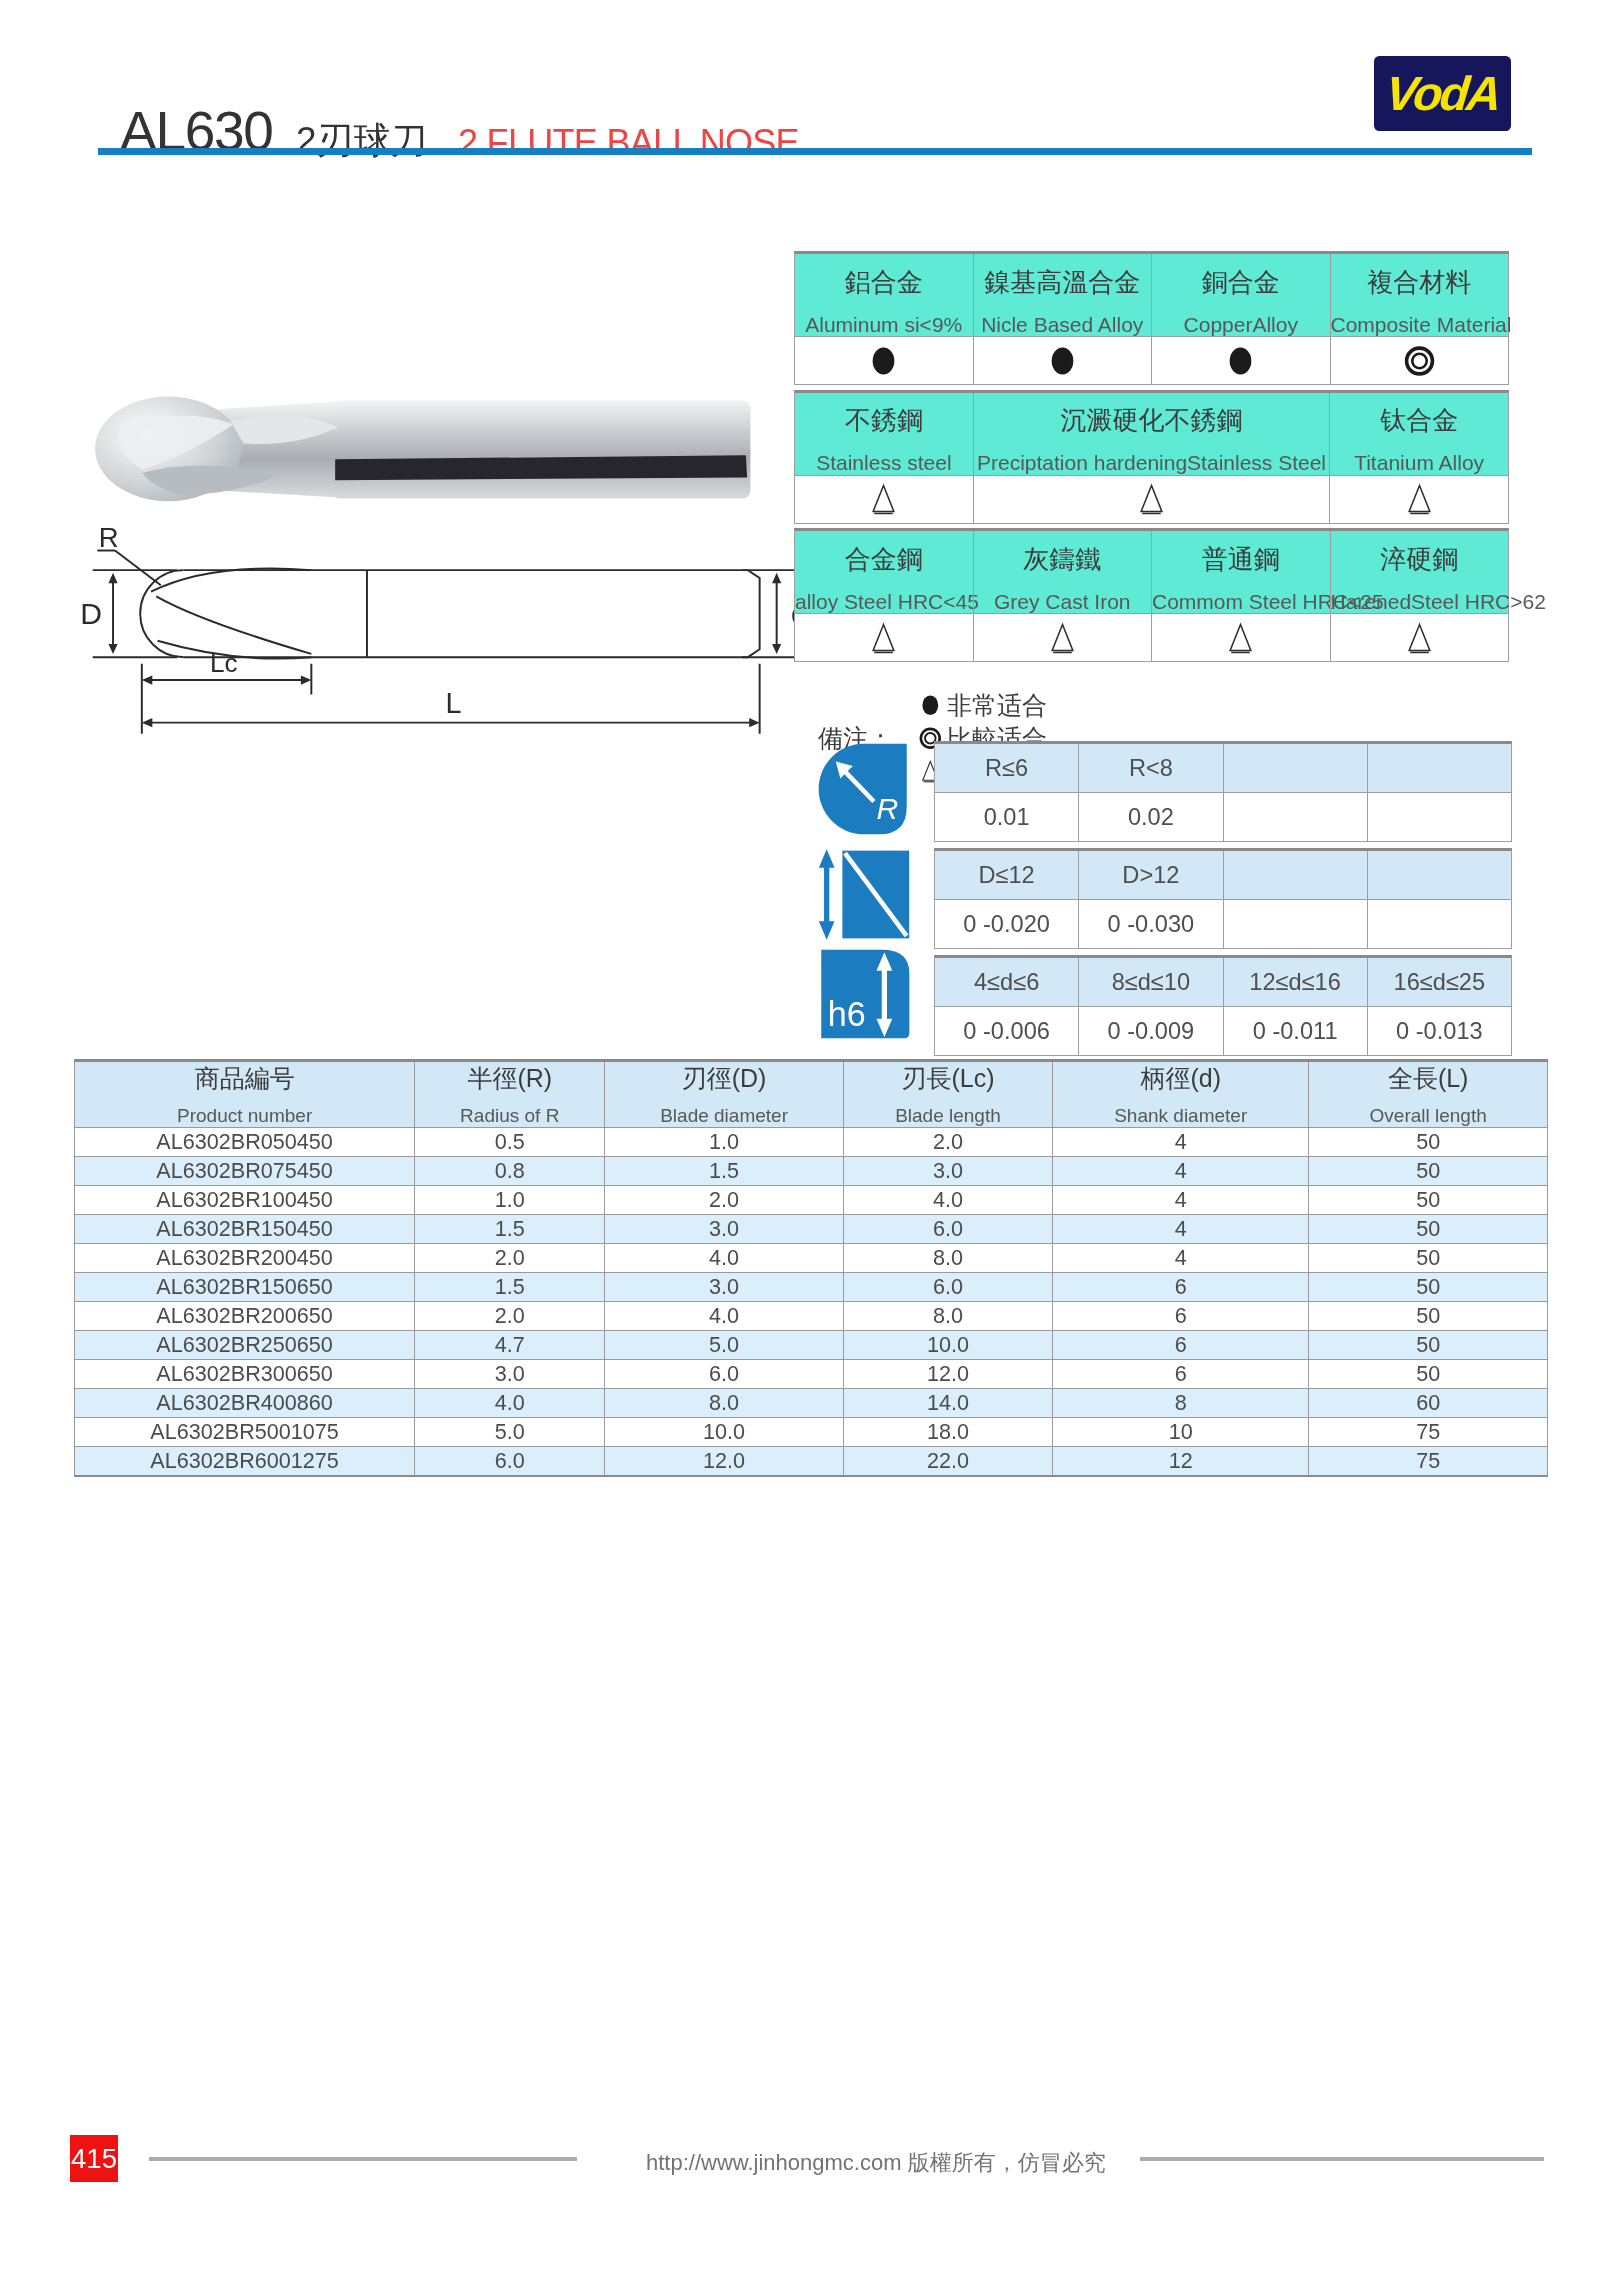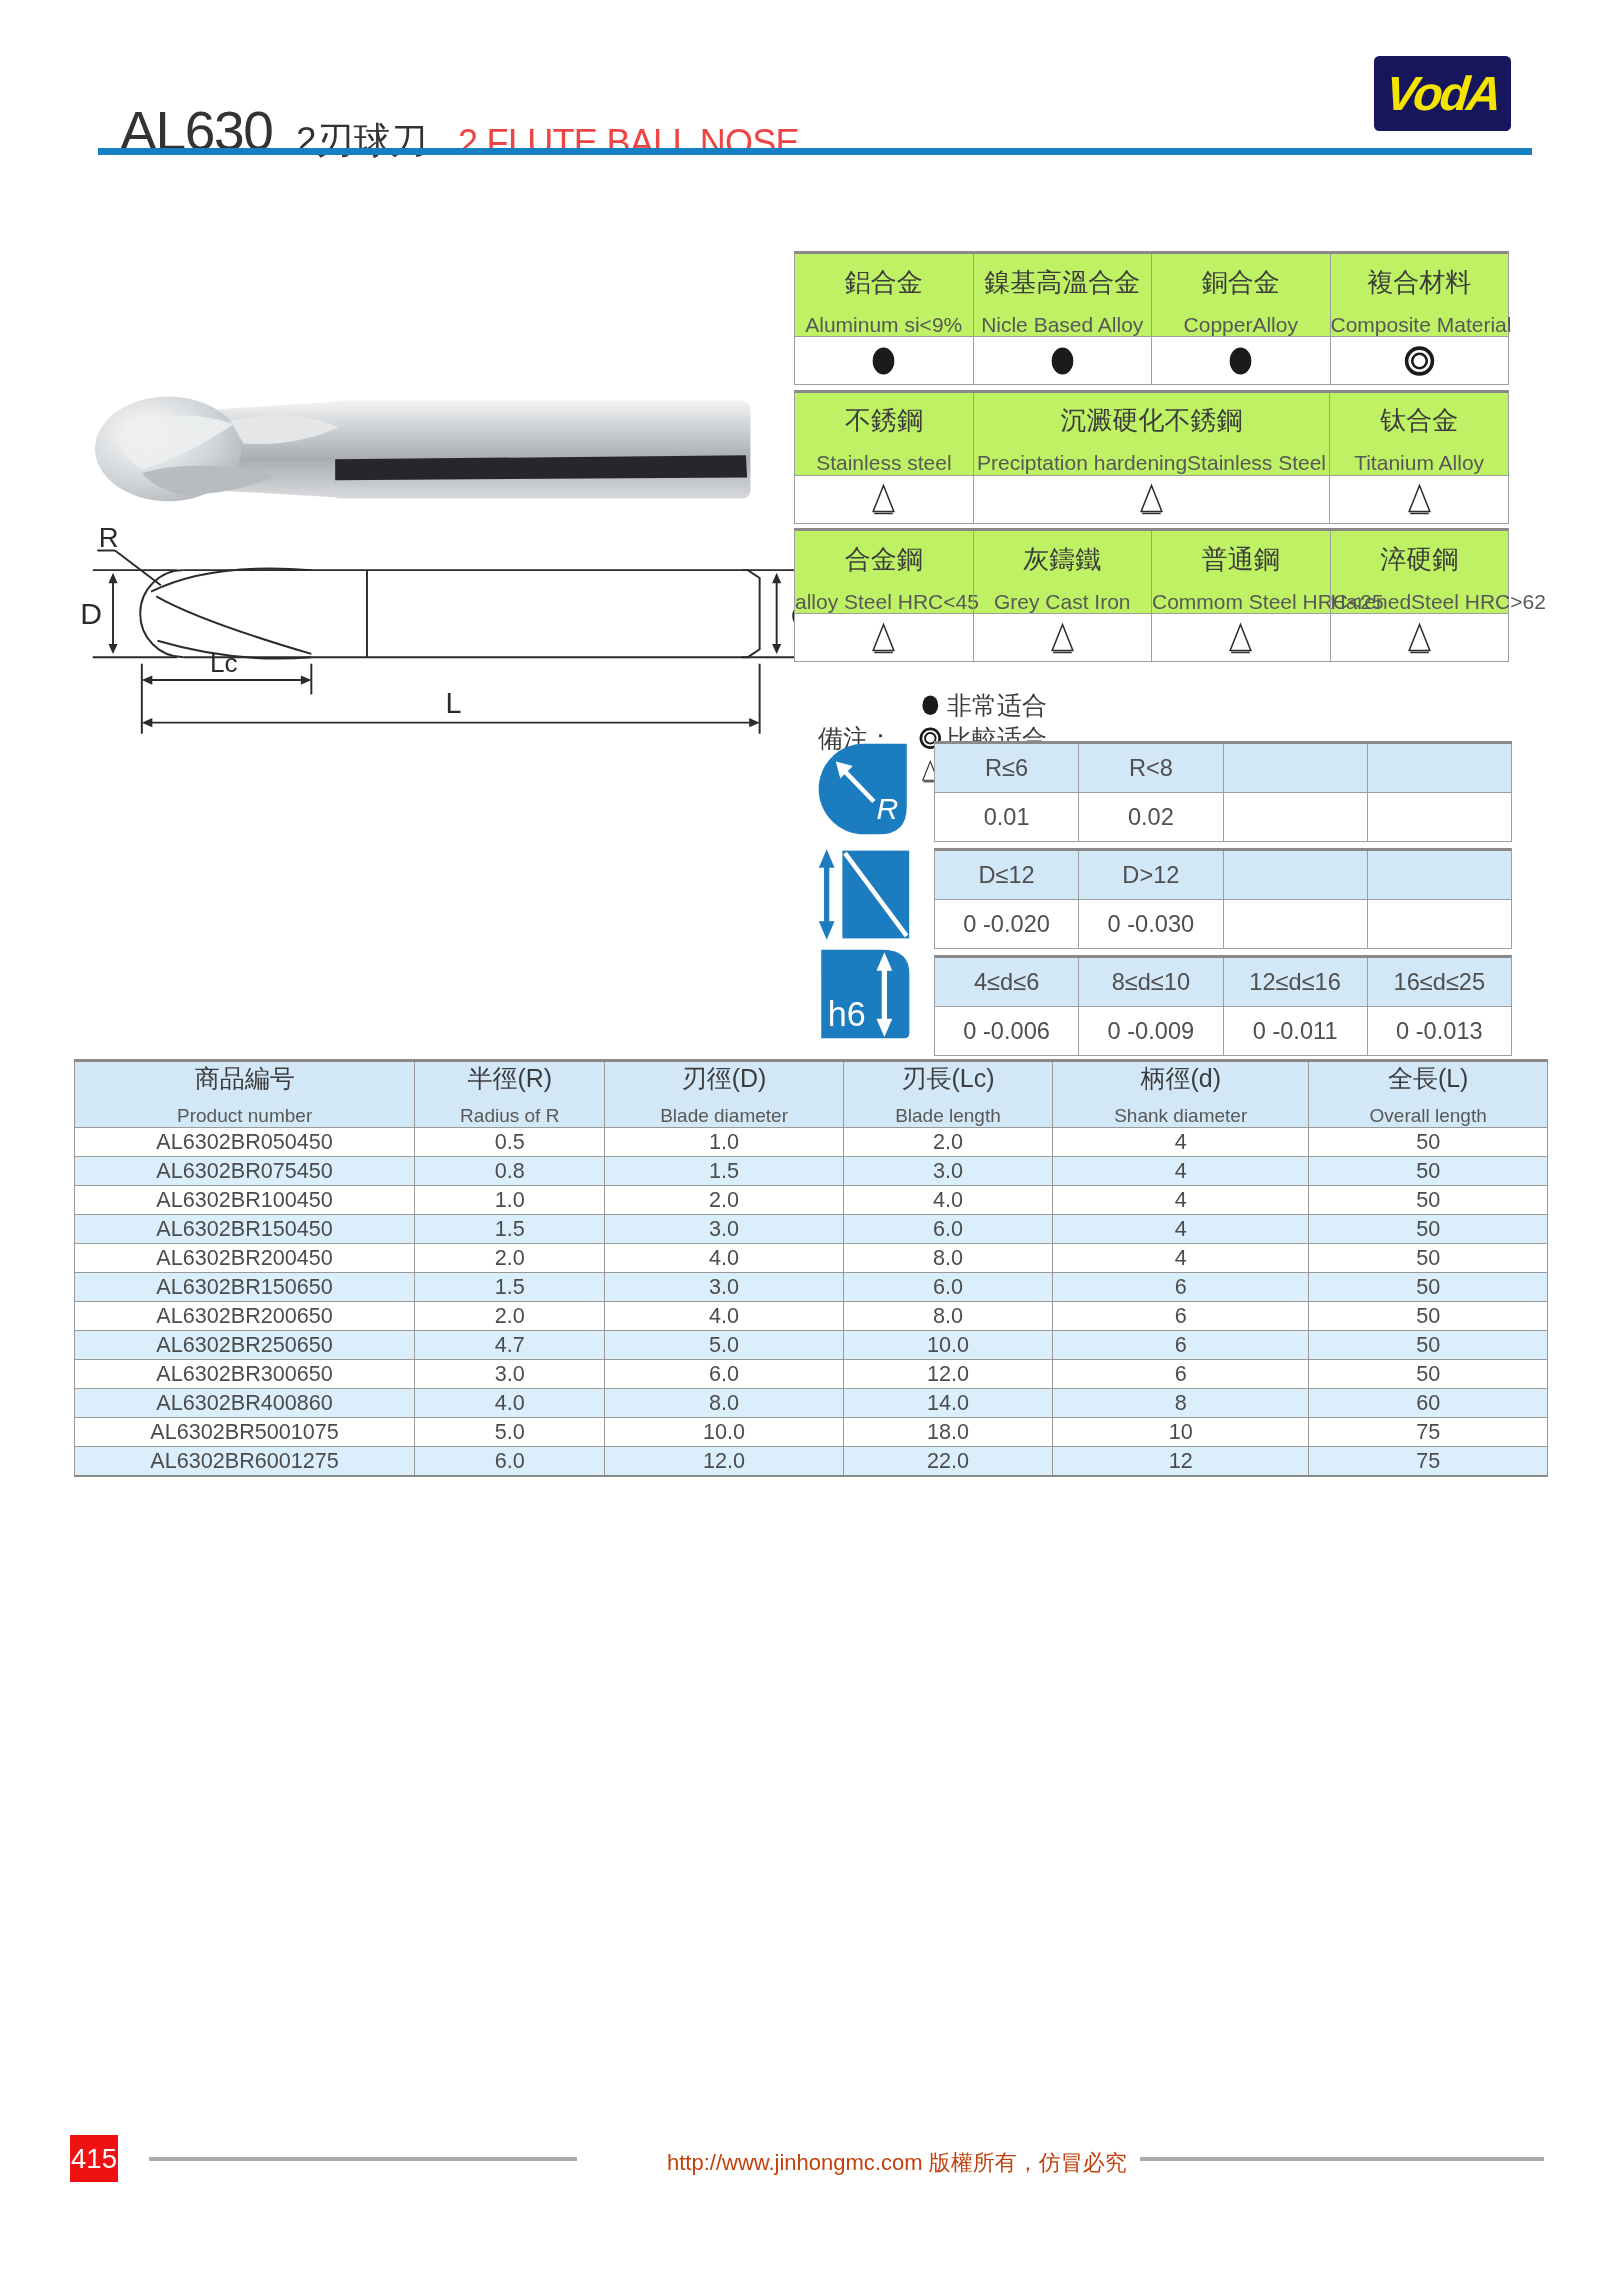--- a/index.html
+++ b/index.html
@@ -15,21 +15,21 @@
   .logo span{color:#f5e400;font-size:48px;font-weight:bold;font-style:italic;transform:skewX(-6deg);letter-spacing:-2.6px;}
 
   
   .tool-photo{position:absolute;left:80px;top:391px;width:675px;height:115px;}
   .tool-drawing{position:absolute;left:79px;top:523px;width:733px;height:216px;}
 
   
   .material{position:absolute;left:794px;top:251px;width:715px;}
   .mat-group{border:1.3px solid #9e9e9e;border-top:3.9px solid #8a8a8a;margin-bottom:4.6px;}
   .mat-row{display:flex;}
-  .mat-head{background:#bef264;border-bottom:1.3px solid #9e9e9e;}
+  .mat-head{background:#5eead4;border-bottom:1.3px solid #9e9e9e;}
   .mat-cell{flex:1;min-width:0;text-align:center;border-left:1.3px solid #9e9e9e;}
   .mat-cell:first-child{border-left:none;}
   .mat-head .mat-cell{height:82px;padding-top:10.5px;box-sizing:border-box;}
   .mat-cell .cn{font-size:26px;color:#3c3c3c;}
   .mat-cell .en{font-size:21px;color:#585858;margin-top:13px;white-space:nowrap;}
   .mat-sym .mat-cell{height:47px;display:flex;align-items:center;justify-content:center;background:#fff;}
 
   .legend{position:absolute;left:818px;top:689px;font-size:25px;color:#3c3c3c;display:flex;align-items:center;gap:9.2px;}
   .legend .leg-item{display:flex;align-items:center;gap:5.2px;margin-left:17px;}
 
@@ -50,21 +50,21 @@
   table.products th{background:#d3e8f6;height:65px;font-weight:normal;padding:0;}
   table.products th .cn{font-size:25px;color:#3c3c3c;}
   table.products th .en{font-size:19px;color:#585858;margin-top:9.2px;}
   table.products td{height:28px;text-align:center;font-size:21.6px;color:#4c4c4c;padding:0;}
   table.products tbody tr:nth-child(even){background:#daeefb;}
 
   
   .page-num{position:absolute;left:70px;top:2135px;width:48px;height:47px;background:#ee1212;color:#fff;font-size:27.5px;display:flex;align-items:center;justify-content:center;font-weight:300;}
   .foot-line-l{position:absolute;left:149px;top:2157px;width:428px;height:3.9px;background:#ababab;}
   .foot-line-r{position:absolute;left:1140px;top:2157px;width:404px;height:3.9px;background:#ababab;}
-  .foot-text{position:absolute;left:667px;top:2148px;font-size:22px;color:#c2410c;white-space:nowrap;}
+  .foot-text{position:absolute;left:646px;top:2148px;font-size:22px;color:#737373;white-space:nowrap;}
 
   svg text{font-family:"Liberation Sans","DejaVu Sans",sans-serif;}
 </style>
 </head>
 <body>
 
 <div id="page">
 
   <div class="hdr-model">AL630</div>
   <div class="hdr-cn">2刃球刀</div>

